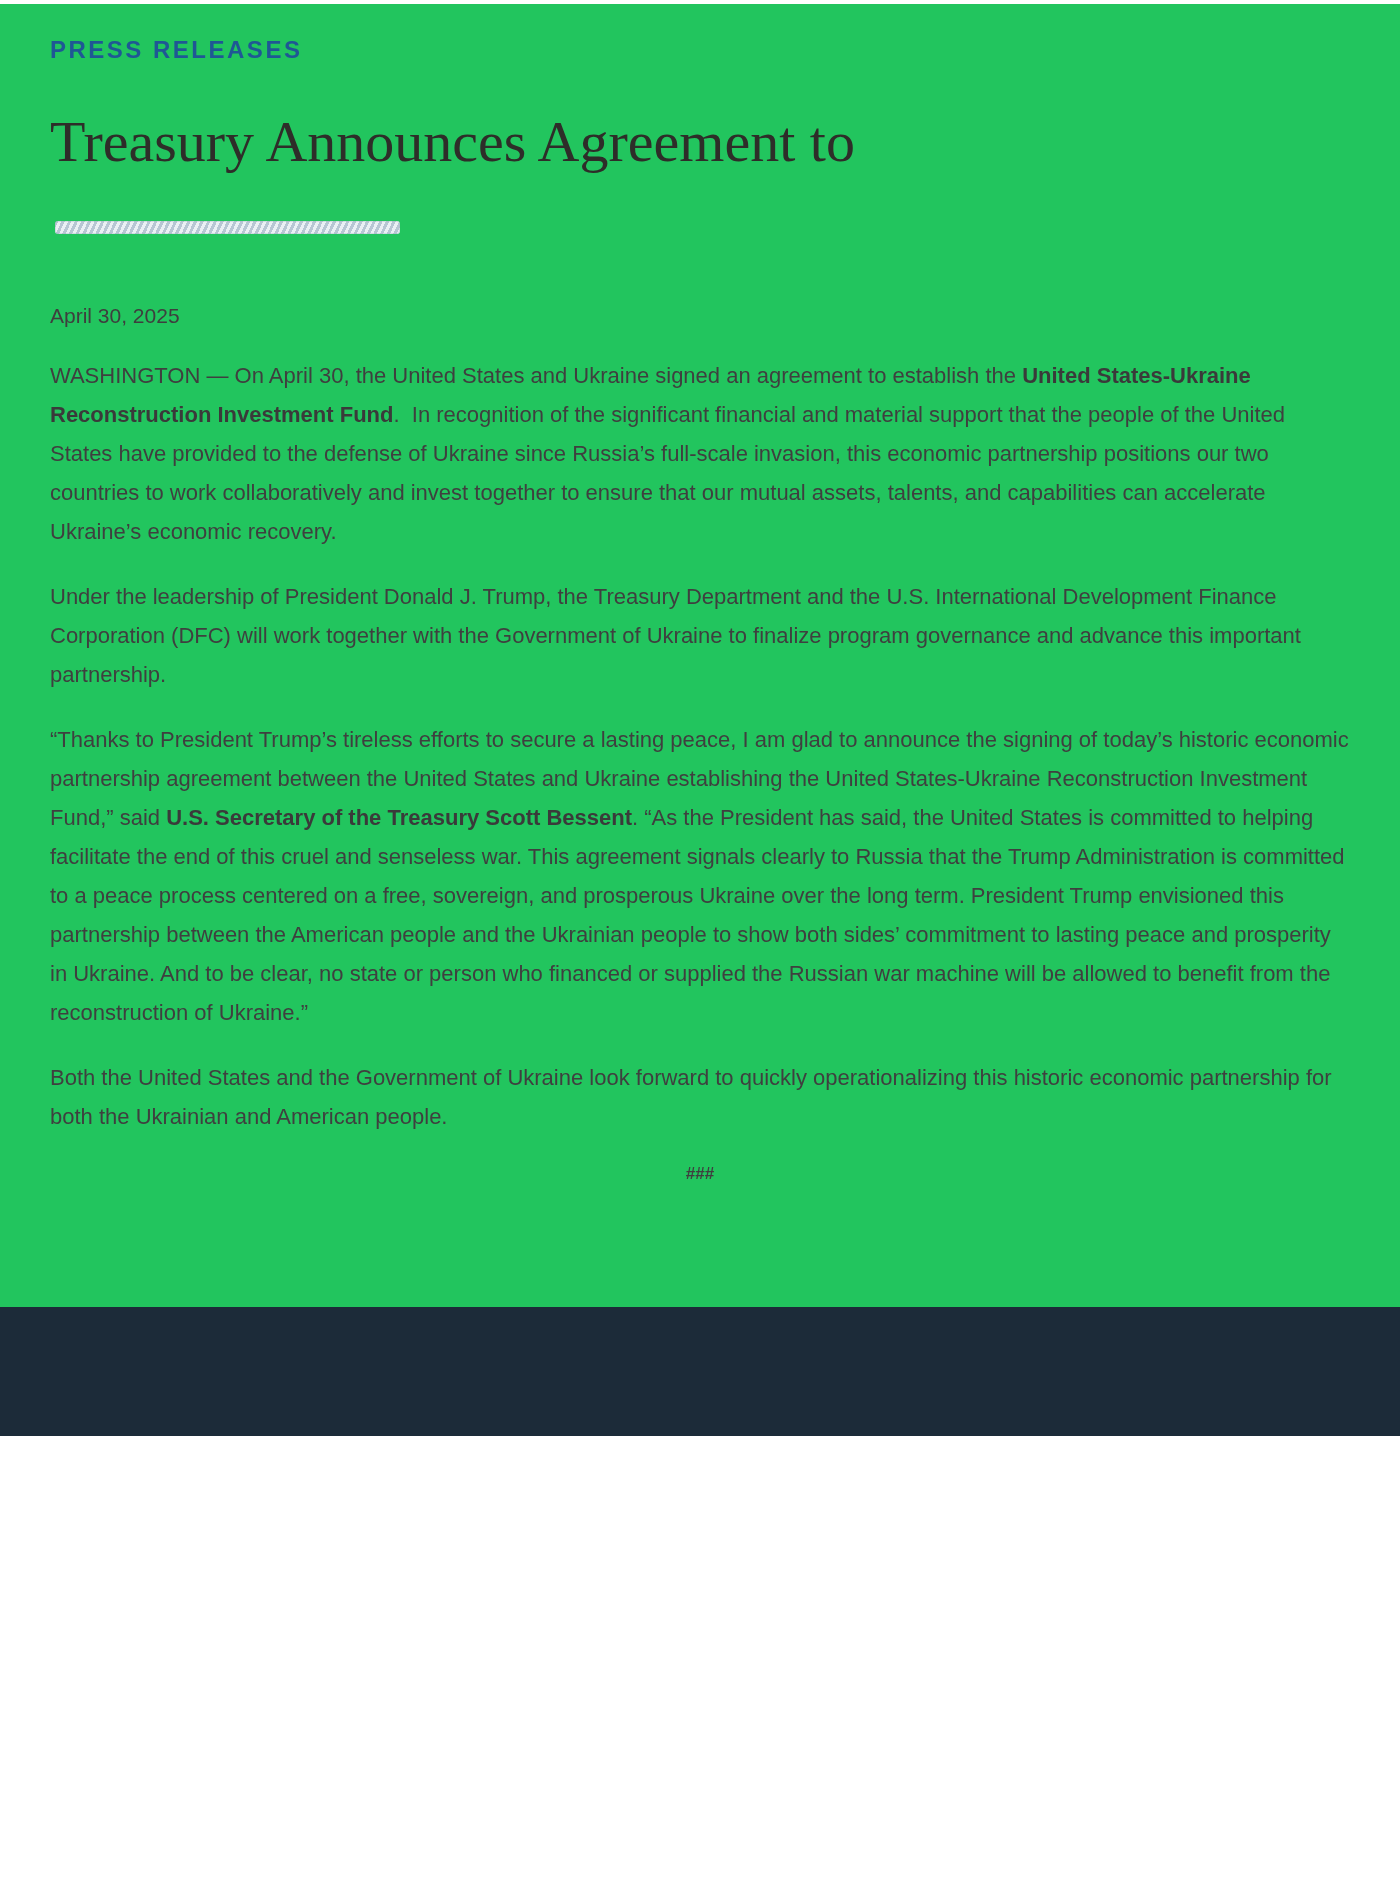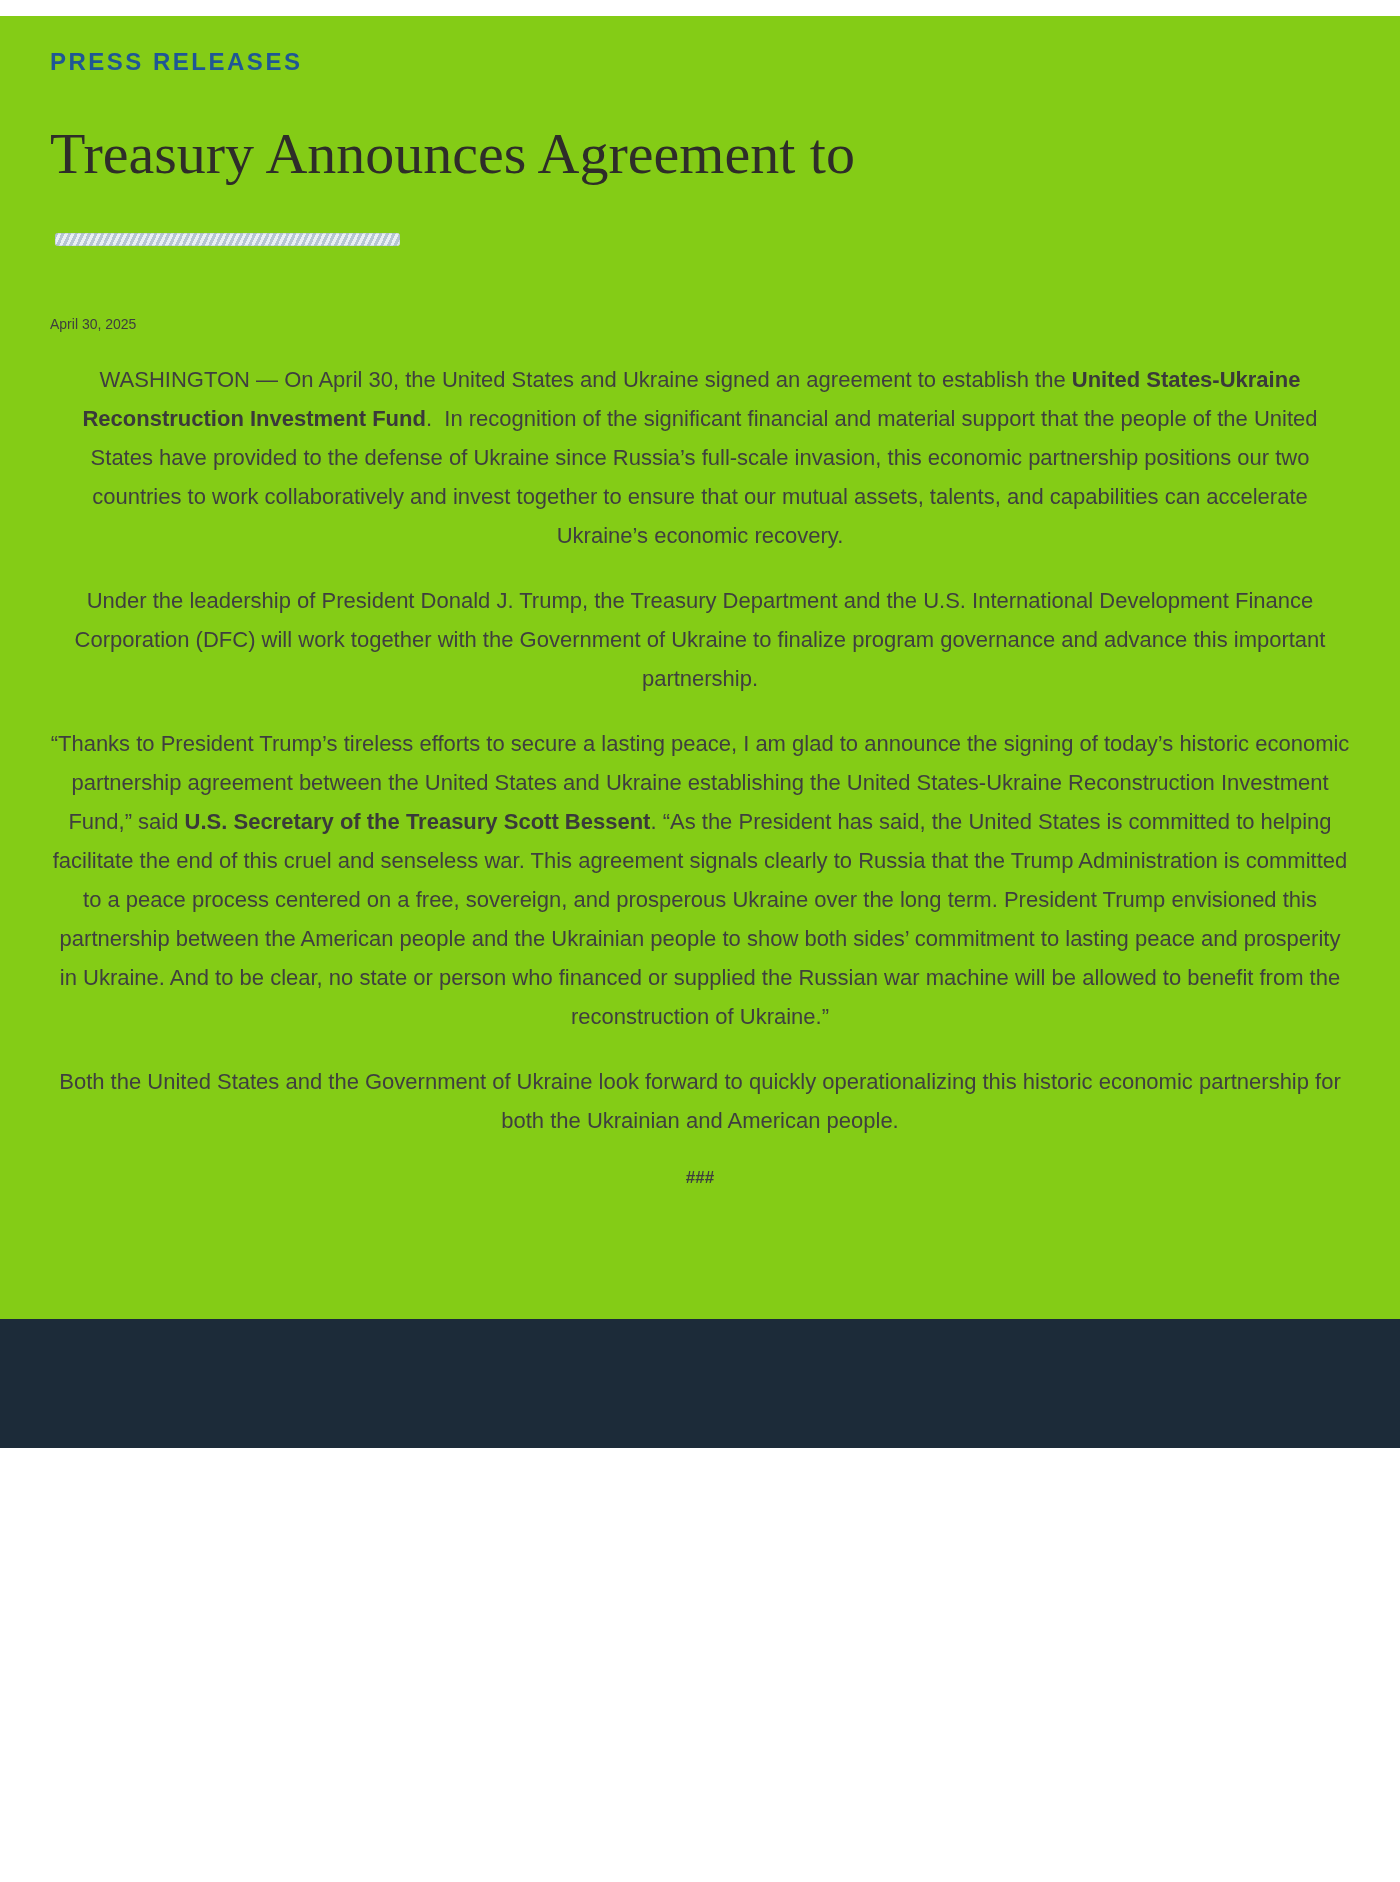--- a/index.html
+++ b/index.html
@@ -11,22 +11,22 @@
     --seal-blue-dark:#1b5fa3;
     --seal-gold:#f8d46d;
     --divider-blue:#b7c6d3;
   }
   *{margin:0;padding:0;box-sizing:border-box;}
   html,body{background:#ffffff;}
   .page{
     position:relative;
     width:1400px;
     height:1432px;
-    margin:16px auto;
-    background:#84cc16;
+    margin:4px auto;
+    background:#22c55e;
     overflow:hidden;
     font-family:"Liberation Sans", sans-serif;
   }
   .eyebrow{
     margin:32px 50px 0 50px;
     font-size:24px;
     font-weight:bold;
     letter-spacing:2.5px;
     color:var(--eyebrow-blue,#1f5795);
   }
@@ -45,30 +45,30 @@
     height:13px;
     border-radius:3px;
     background:
       repeating-linear-gradient(115deg,
         var(--divider-blue,#b7c6d3) 0px, var(--divider-blue,#b7c6d3) 3px,
         #eaf0f4 3px, #eaf0f4 6px);
     box-shadow:inset 0 0 0 1px rgba(160,180,195,.35);
   }
   .date{
     margin:70px 50px 0 50px;
-    font-size:14px;
+    font-size:21px;
     color:#3e3e3e;
   }
   .article-body{
     margin:28px 50px 0 50px;
     color:var(--body-color,#3f3f3f);
     font-size:22px;
     line-height:39px;
   }
-  .article-body p{margin:0 0 26px 0;text-align:center;}
+  .article-body p{margin:0 0 26px 0;}
   .article-body strong{font-weight:bold;color:#3a3a3a;}
   .endmark{
     margin-top:28px;
     width:1300px;
     margin-left:50px;
     text-align:center;
     font-size:17px;
     font-weight:bold;
     color:var(--body-color,#3f3f3f);
   }

